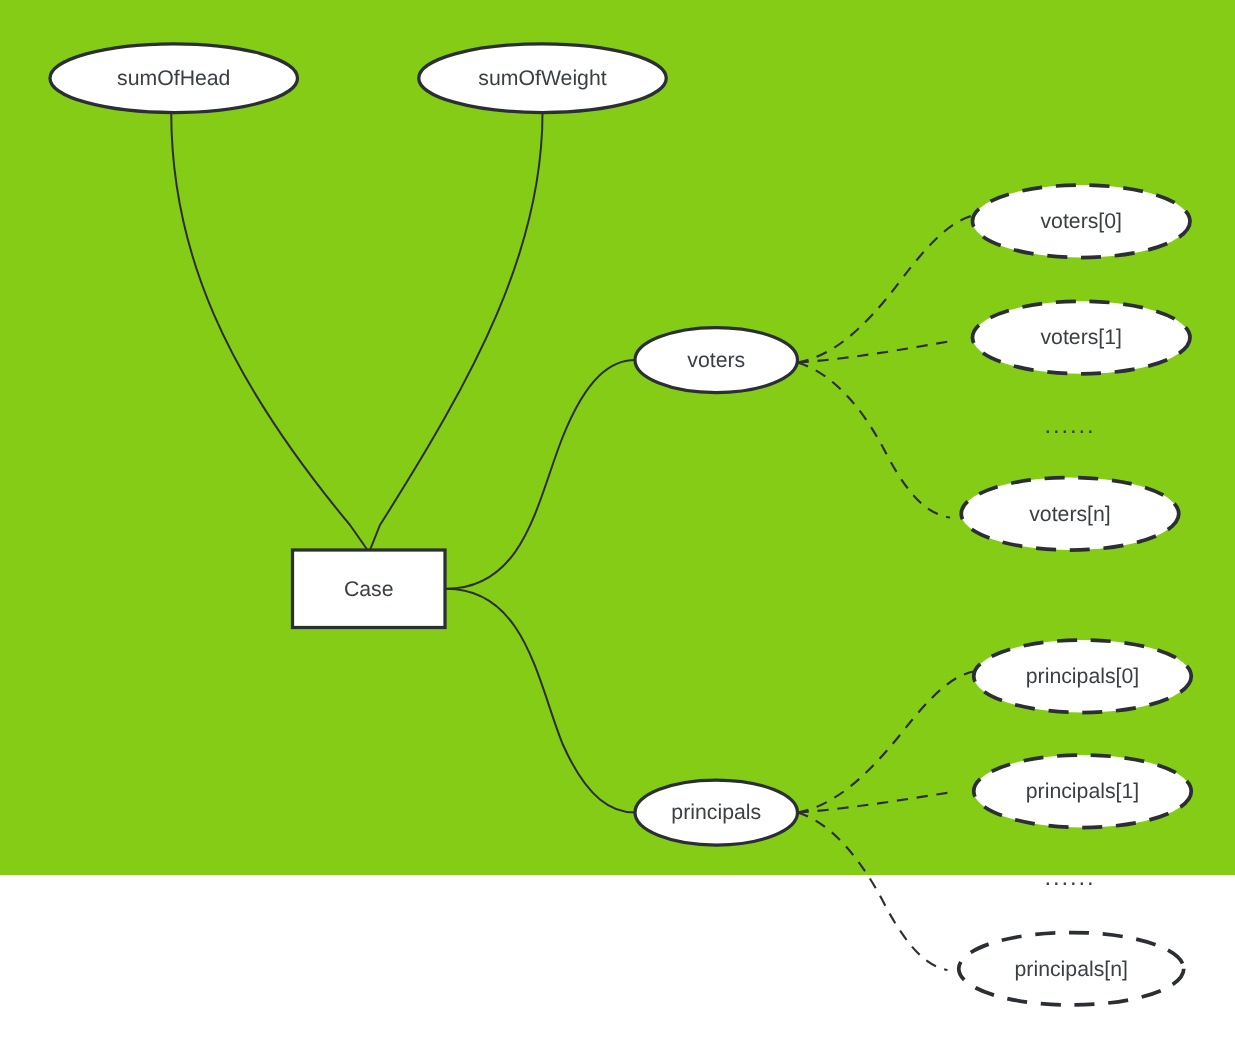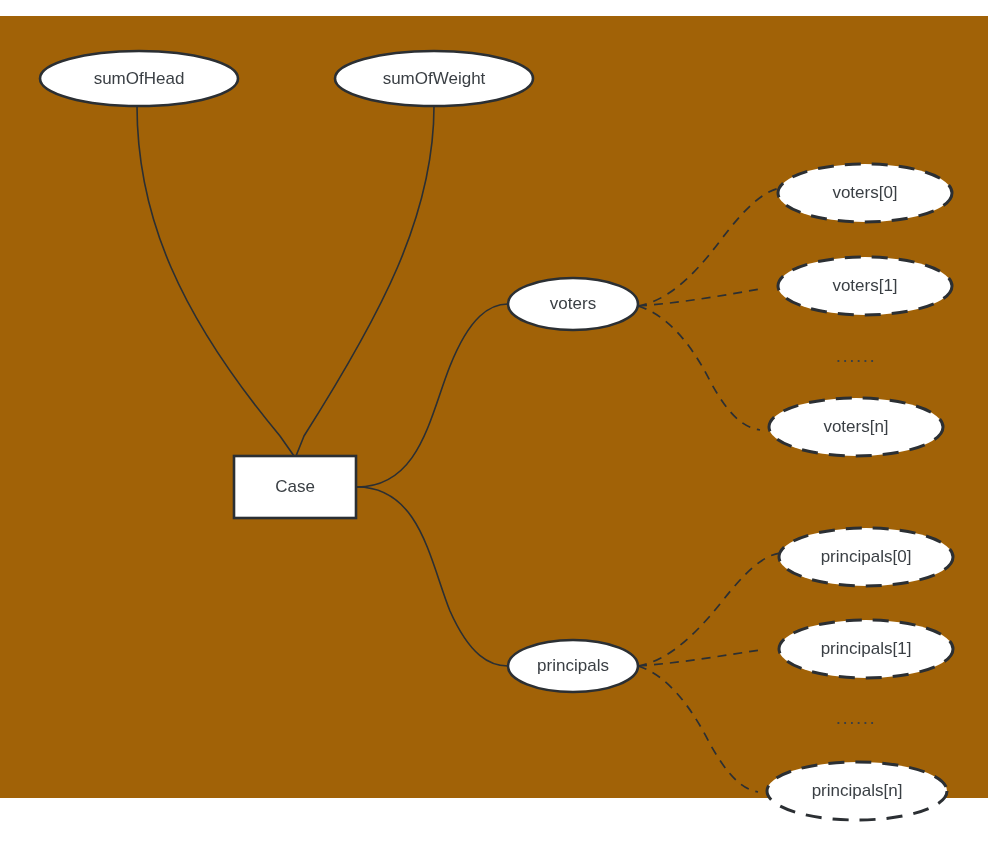--- a/index.html
+++ b/index.html
@@ -9,23 +9,22 @@
   }
   body {
     width: 988px;
     height: 842px;
     font-family: "Liberation Sans", sans-serif;
     overflow: hidden;
   }
   #diagram-root {
     position: relative;
     width: 988px;
-    height: 782px;
-    background: #a16207;
-    margin-top: 16px;
+    height: 700px;
+    background: #84cc16;
   }
   svg#diagram-svg {
     position: absolute;
     left: 0;
     top: 0;
     width: 988px;
     height: 842px;
     display: block;
   }
   .node-shape {

